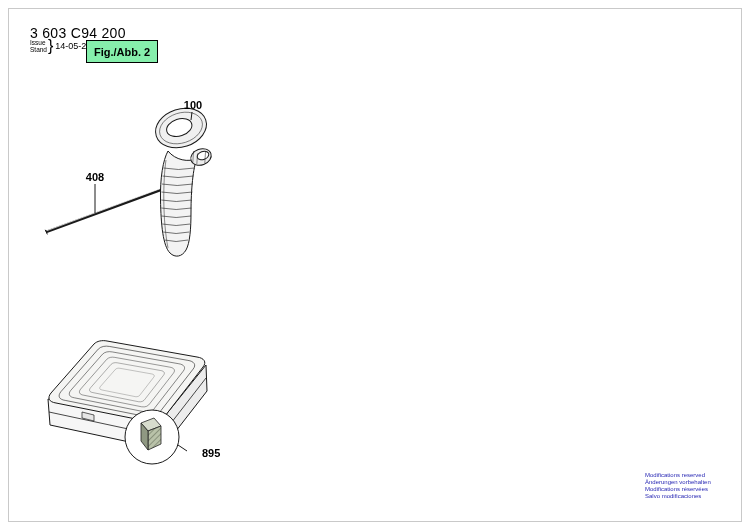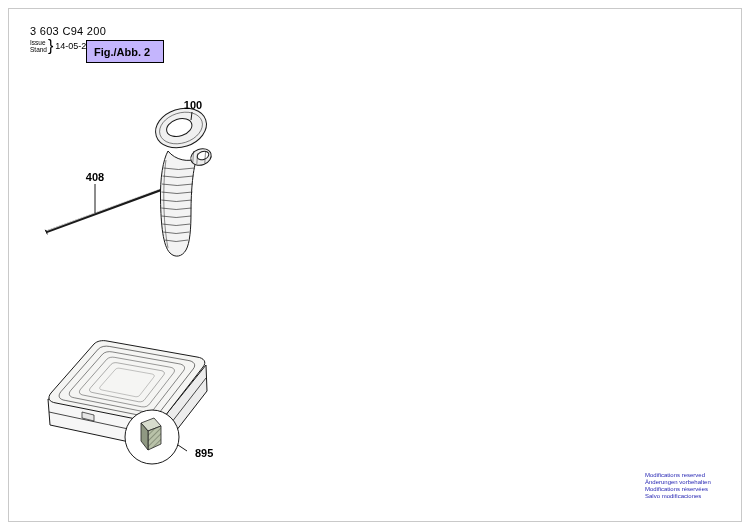--- a/index.html
+++ b/index.html
@@ -12,35 +12,35 @@
     overflow:hidden;
   }
   .frame{
     position:absolute; inset:8px;
     border:1px solid #c9c9c9;
     pointer-events:none;
   }
   .art{position:absolute;left:0;top:0;width:750px;height:530px;}
   .pn{
     position:absolute;left:30px;top:25px;
-    font-size:11px;letter-spacing:0.3px;
+    font-size:14px;letter-spacing:0.3px;
   }
   .issue-row{
     position:absolute;left:30px;top:39px;
     display:flex;align-items:center;gap:1px;
   }
   .issue-row .labels{display:flex;flex-direction:column;}
   .issue-row .labels span{font-size:6.5px;line-height:7px;}
   .issue-row .brace{font-size:16px;line-height:14px;transform:scaleY(1.05);display:inline-block;font-weight:400;}
   .issue-row .date{font-size:9px;margin-left:1px;}
   .figbox{
     position:absolute;left:86px;top:40px;
     border:1.6px solid #000;
-    padding:1px 13px 2px 7px;
-    background:#c4b5fd;
+    padding:1px 7px 2px 7px;
+    background:#86efac;
   }
   .figbox span{font-size:11px;font-weight:bold;white-space:nowrap;}
   .plabel{
     position:absolute;
     font-size:11px;font-weight:bold;
     white-space:nowrap;
   }
   .plabel.center{transform:translateX(-50%);}
   .footer{
     position:absolute;left:645px;top:472px;
@@ -135,21 +135,21 @@
     <span class="brace">}</span>
     <span class="date">14-05-28</span>
   </div>
 
   <div class="figbox">
     <span>Fig./Abb. 2</span>
   </div>
 
   <div class="plabel center" style="left:193px;top:99px;">100</div>
   <div class="plabel center" style="left:95px;top:171px;">408</div>
-  <div class="plabel" style="left:195px;top:447px;">895</div>
+  <div class="plabel" style="left:202px;top:447px;">895</div>
 
   <div class="footer">
     <div>Modifications reserved</div>
     <div>Änderungen vorbehalten</div>
     <div>Modifications réservées</div>
     <div>Salvo modificaciones</div>
   </div>
 
 </div>
 

